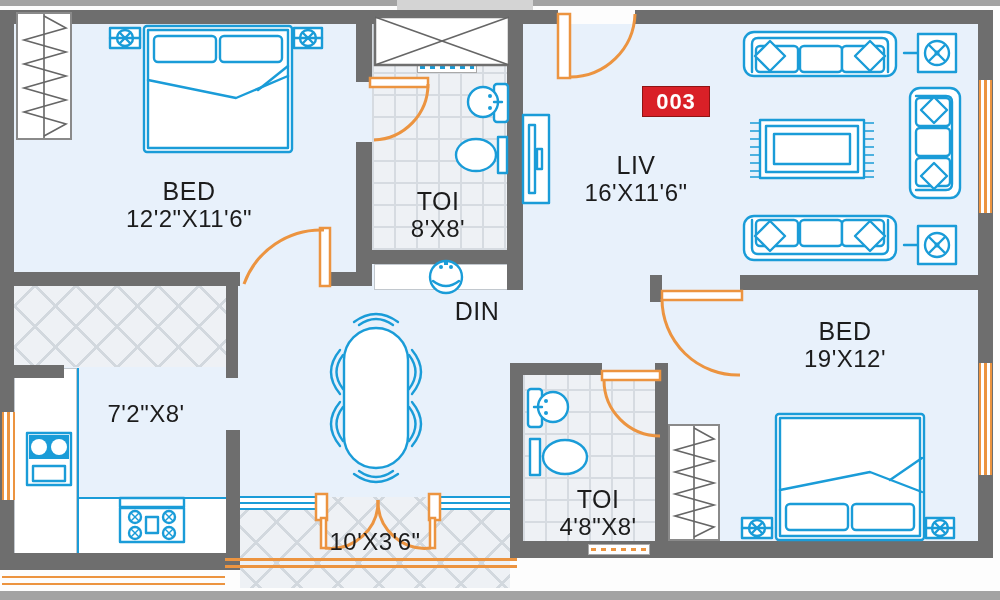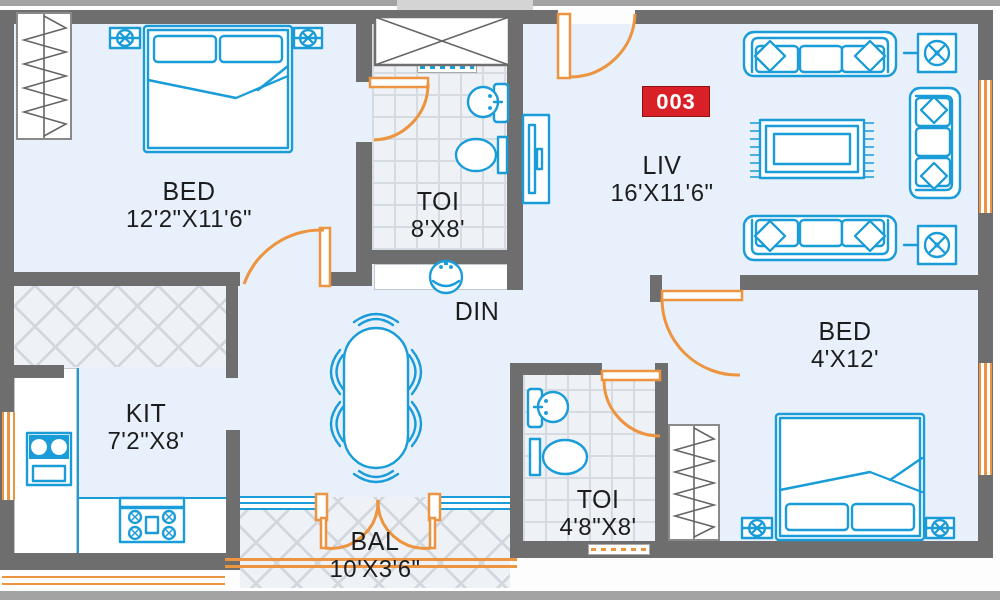--- a/index.html
+++ b/index.html
@@ -318,37 +318,35 @@
   <div class="badge">003</div>
 
   <div class="rlabel" style="left:104px;top:178px">
     <div>BED</div>
     <div class="dims">12'2"X11'6"</div>
     </div>
   <div class="rlabel" style="left:353px;top:188px">
     <div>TOI</div>
     <div class="dims">8'X8'</div>
     </div>
-  <div class="rlabel" style="left:577px;top:152px">
+  <div class="rlabel" style="left:551px;top:152px">
     <div>LIV</div>
     <div class="dims">16'X11'6"</div>
     </div>
   <div class="rlabel" style="left:392px;top:298px">
     <div>DIN</div>
     </div>
   <div class="rlabel" style="left:760px;top:318px">
     <div>BED</div>
-    <div class="dims">4'X12'</div>
+    <div class="dims">19'X12'</div>
     </div>
   <div class="rlabel" style="left:61px;top:400px">
-    <div>KIT</div>
     <div class="dims">7'2"X8'</div>
     </div>
   <div class="rlabel" style="left:513px;top:486px">
     <div>TOI</div>
     <div class="dims">4'8"X8'</div>
     </div>
   <div class="rlabel" style="left:290px;top:528px">
-    <div>BAL</div>
     <div class="dims">10'X3'6"</div>
     </div>
 
 </div>
 
 </body></html>

